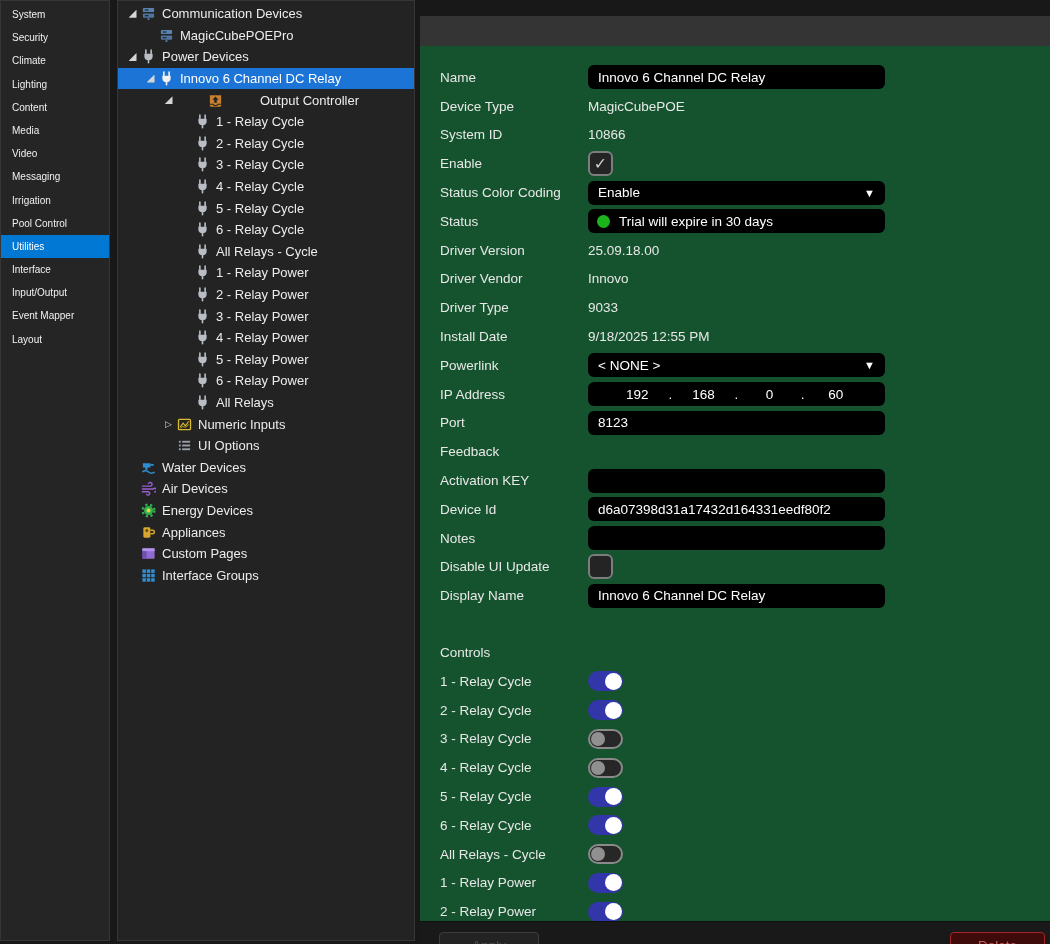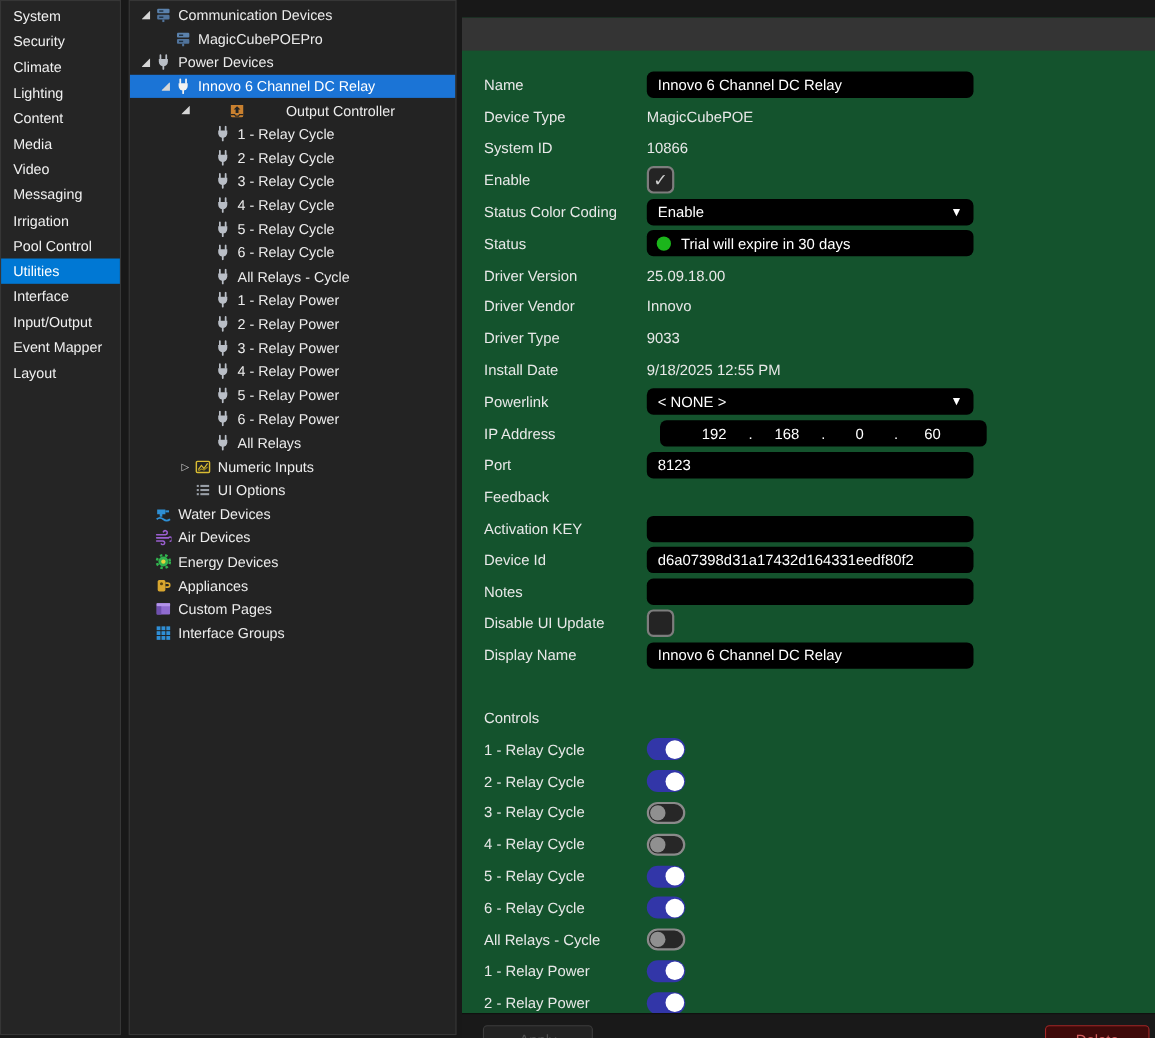--- a/index.html
+++ b/index.html
@@ -4,21 +4,21 @@
 <style>
   html,body{margin:0;padding:0;background:#181818;}
   #app{position:relative;width:1050px;height:944px;background:#181818;
        font-family:"Liberation Sans",sans-serif;overflow:hidden;
        -webkit-font-smoothing:antialiased;}
 
   
   .sidebar{position:absolute;left:0;top:0;width:110px;height:941px;
            background:#252525;border:1px solid #363636;box-sizing:border-box;
            padding-top:2px;}
-  .side-item{height:23.2px;line-height:23.2px;padding-left:11px;font-size:13px;
+  .side-item{height:23.2px;line-height:23.2px;padding-left:11px;font-size:10px;
              color:#f0f0f0;white-space:nowrap;cursor:default;}
   .side-item.selected{background:var(--sidebar-sel,#0078d4);color:#fff;}
 
   
   .tree{position:absolute;left:117px;top:0;width:298px;height:941px;
         background:#232323;border:1px solid #363636;box-sizing:border-box;
         padding-top:2px;overflow:hidden;}
   .tree-row{height:21.6px;display:flex;align-items:center;font-size:13px;
             color:#ececec;white-space:nowrap;cursor:default;}
   .tree-row.selected{background:var(--tree-sel,#1b74d6);color:#fff;}
@@ -47,21 +47,21 @@
            box-sizing:border-box;color:#fff;font-size:13.5px;cursor:default;}
   .fselect .caret{font-size:11px;color:#fff;}
   .fcheck{width:25px;height:25px;border:2px solid #7d7d7d;border-radius:6px;
           box-sizing:border-box;background:#242424;display:flex;align-items:center;
           justify-content:center;color:#cfcfcf;font-size:16px;cursor:default;}
   .fstatus{width:297px;height:24px;background:#000;border-radius:6px;display:flex;
            align-items:center;gap:9px;padding:0 9px;box-sizing:border-box;
            color:#fff;font-size:13.5px;}
   .sdot{width:13px;height:13px;border-radius:50%;background:var(--status-green,#1bb51b);flex:none;}
   .fip{width:297px;height:24px;background:#000;border-radius:6px;display:flex;
-       align-items:center;color:#fff;font-size:13.5px;padding:0 18px;box-sizing:border-box;margin-left:12px;}
+       align-items:center;color:#fff;font-size:13.5px;padding:0 18px;box-sizing:border-box;}
   .fip .seg{flex:1;text-align:center;}
   .fip .dot{flex:none;color:#fff;}
 
   .controls-title{margin-top:28px;height:28.8px;display:flex;align-items:center;
                   font-size:13.5px;color:#e8e8e8;}
   .trow{height:28.8px;display:flex;align-items:center;}
   .toggle{width:35px;height:20px;border-radius:10px;position:relative;cursor:pointer;flex:none;}
   .toggle.on{background:var(--toggle-on,#3236a8);}
   .toggle.on .knob{position:absolute;right:1.5px;top:1.5px;width:17px;height:17px;
                    border-radius:50%;background:#fff;}

